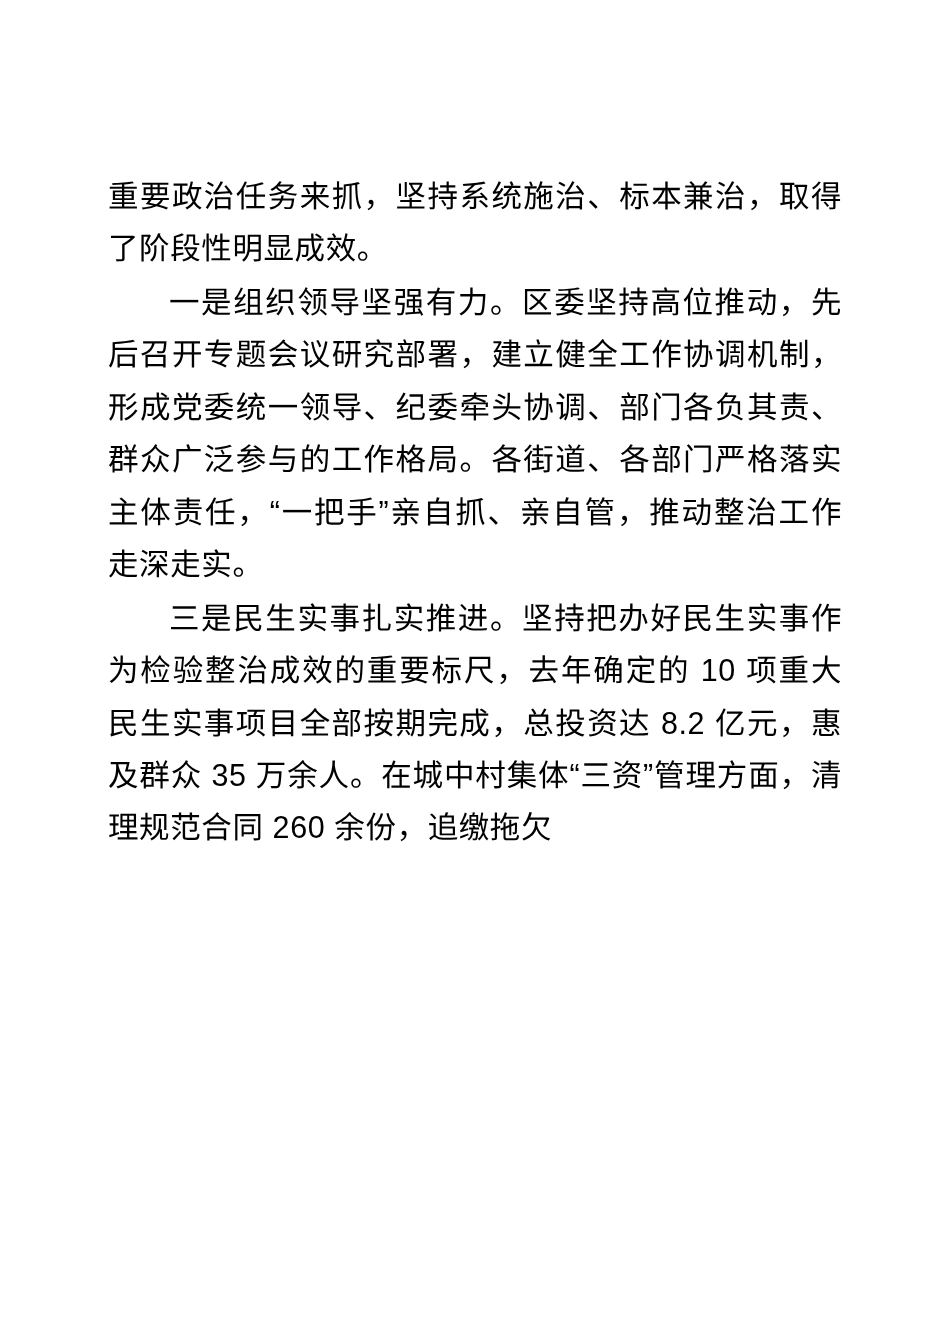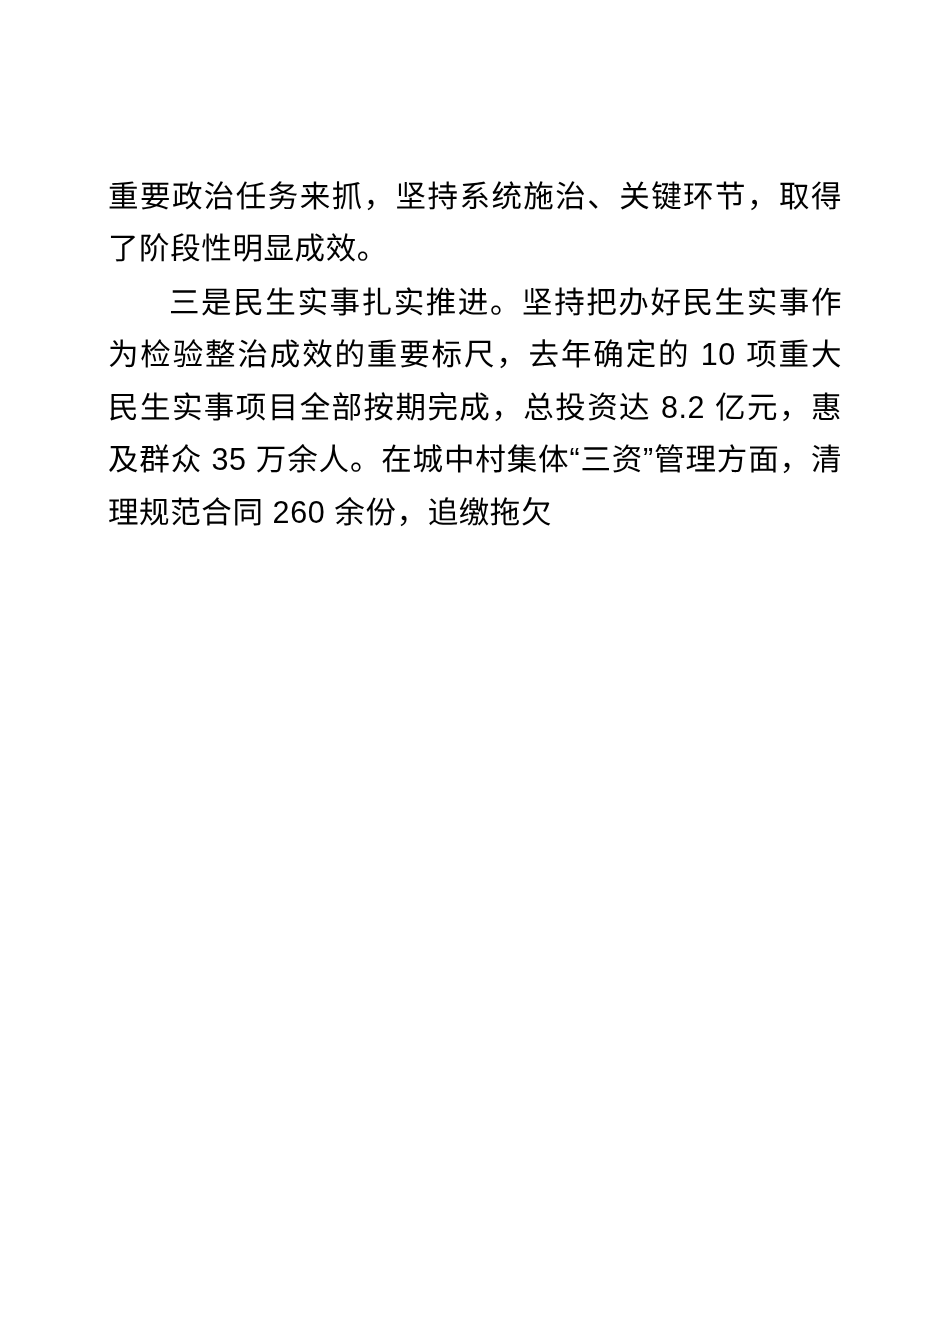--- a/index.html
+++ b/index.html
@@ -36,16 +36,17 @@
   }
   .para.indent {
     text-indent: 2em;
   }
 </style>
 </head>
 <body>
 
 <div class="page">
   <div class="doc-body">
-    <p class="para">重要政治任务来抓，坚持系统施治、关键环节，取得了阶段性明显成效。</p>
+    <p class="para">重要政治任务来抓，坚持系统施治、标本兼治，取得了阶段性明显成效。</p>
+    <p class="para indent">一是组织领导坚强有力。区委坚持高位推动，先后召开专题会议研究部署，建立健全工作协调机制，形成党委统一领导、纪委牵头协调、部门各负其责、群众广泛参与的工作格局。各街道、各部门严格落实主体责任，“一把手”亲自抓、亲自管，推动整治工作走深走实。</p>
     <p class="para indent">三是民生实事扎实推进。坚持把办好民生实事作为检验整治成效的重要标尺，去年确定的 10 项重大民生实事项目全部按期完成，总投资达 8.2 亿元，惠及群众 35 万余人。在城中村集体“三资”管理方面，清理规范合同 260 余份，追缴拖欠</p>
   </div>
 </div>
 
 </body></html>

